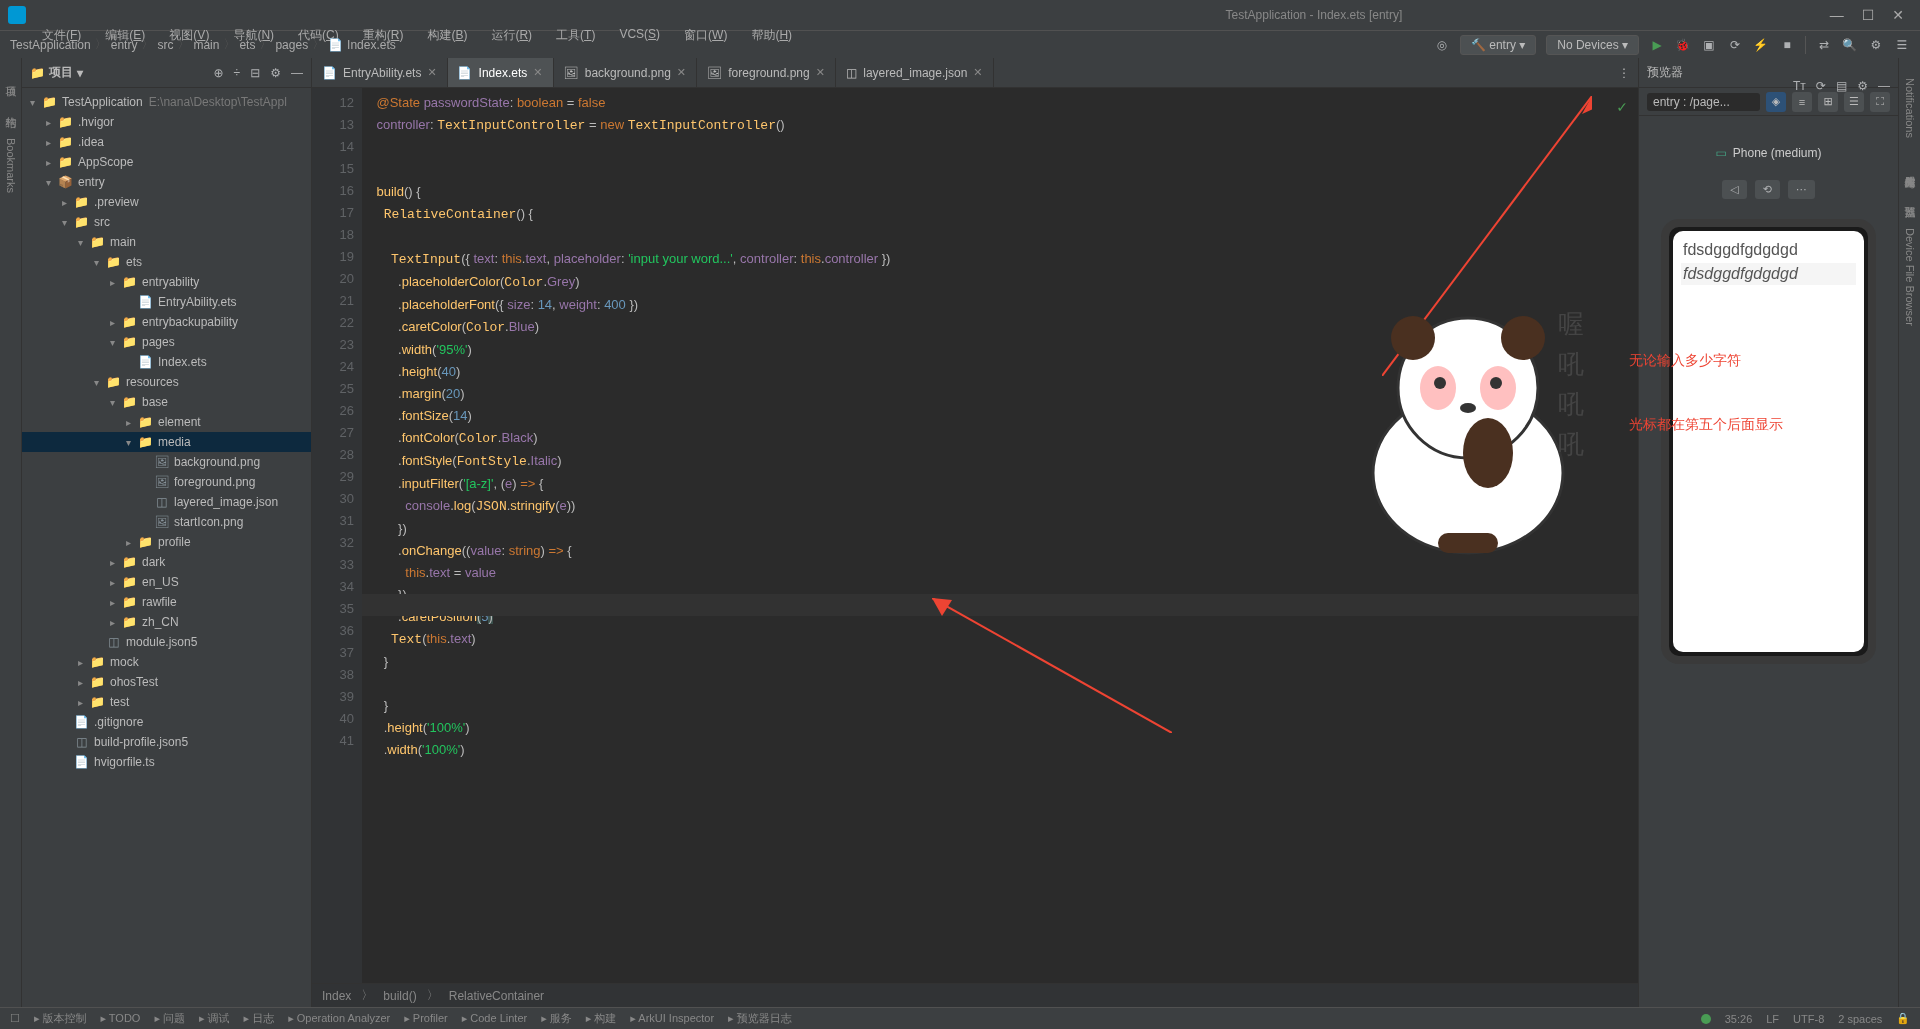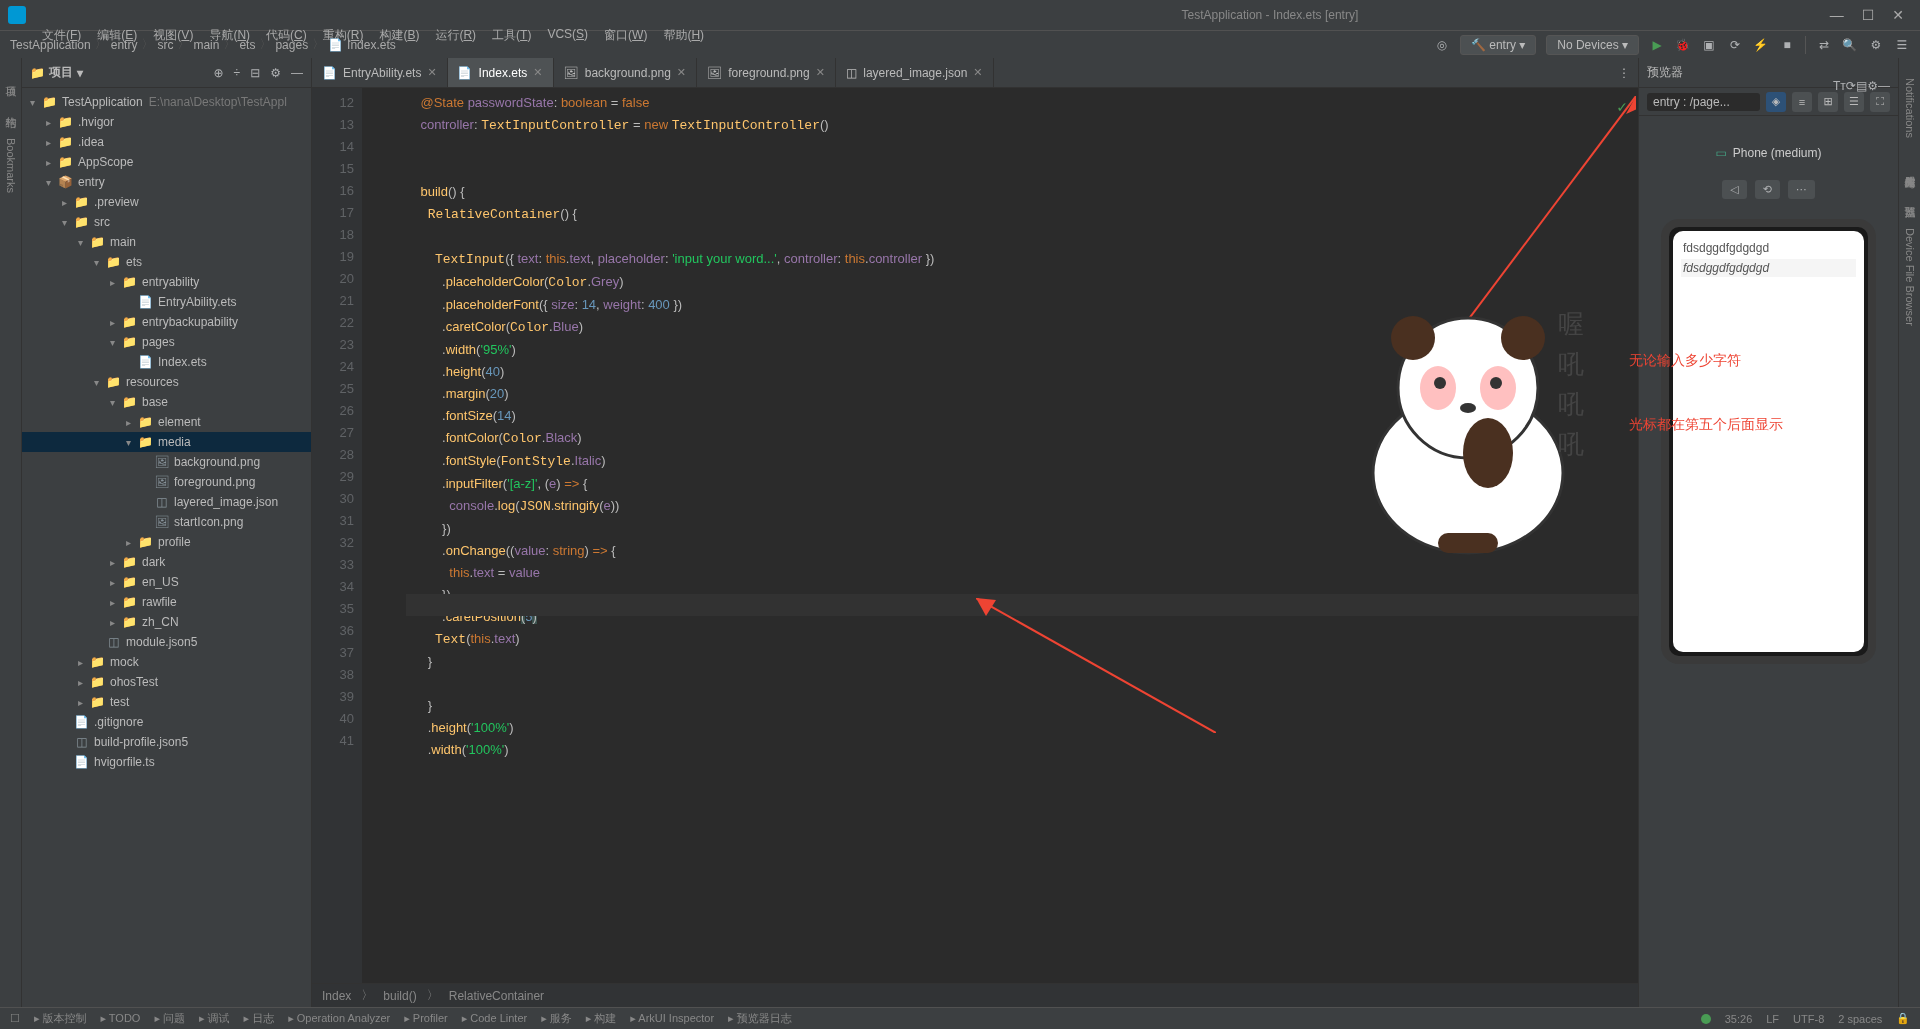--- a/index.html
+++ b/index.html
@@ -1,20 +1,20 @@
 <!DOCTYPE html>
 <html><head>
   <meta charset="utf-8">
   <style>
     * { margin: 0; padding: 0; box-sizing: border-box; font-family: "Segoe UI", "Microsoft YaHei", sans-serif; }
     body { background: #2b2b2b; color: #bbb; font-size: 12px; overflow: hidden; width: 1920px; height: 1029px; }
     
     .titlebar { height: 30px; background: #3c3f41; display: flex; align-items: center; padding: 0 8px; color: #aaa; }
     .titlebar .logo { width: 18px; height: 18px; background: #0098d4; border-radius: 3px; margin-right: 10px; }
-    .titlebar .menus { display: flex; gap: 4px; margin-top: 40px; }
+    .titlebar .menus { display: flex; gap: 12px; margin-top: 40px; }
     .titlebar .menu { padding: 2px 6px; cursor: pointer; }
     .titlebar .menu u { text-decoration: underline; }
     .titlebar .win-title { flex: 1; text-align: center; color: #888; }
     .titlebar .win-controls { display: flex; gap: 18px; padding-right: 8px; }
     .titlebar .win-controls span { cursor: pointer; font-size: 14px; }
     
     .toolbar { height: 28px; background: #3c3f41; border-top: 1px solid #515151; display: flex; align-items: center; padding: 0 10px; justify-content: space-between; }
     .breadcrumb { display: flex; align-items: center; gap: 4px; color: #aaa; }
     .breadcrumb span { cursor: pointer; }
     .breadcrumb .sep { color: #555; }
@@ -43,21 +43,21 @@
     .folder-icon { color: #87939a; }
     .folder-orange { color: #d28b26; }
     
     .editor-panel { flex: 1; display: flex; flex-direction: column; background: #2b2b2b; }
     .tabs { height: 30px; background: #3c3f41; display: flex; align-items: center; border-bottom: 1px solid #323232; }
     .tab { height: 100%; padding: 0 10px; display: flex; align-items: center; gap: 6px; cursor: pointer; color: #bbb; border-right: 1px solid #323232; }
     .tab.active { background: #4e5254; color: #fff; }
     .tab .close { color: #888; font-size: 11px; }
     .tabs-more { margin-left: auto; padding: 0 8px; cursor: pointer; }
     
-    .editor-body { flex: 1; display: flex; position: relative; overflow: hidden; gap: 44px; }
+    .editor-body { flex: 1; display: flex; position: relative; overflow: hidden; }
     .gutter { width: 50px; background: #313335; color: #606366; text-align: right; padding: 4px 8px 4px 0; font-family: "Consolas", monospace; font-size: 13px; line-height: 22px; }
     .code { flex: 1; padding: 4px 0; font-family: "Consolas", monospace; font-size: 13px; line-height: 22px; position: relative; overflow: hidden; }
     .code pre { margin: 0; white-space: pre; }
     .line-highlight { position: absolute; left: 0; right: 0; height: 22px; background: #323232; top: 506px; }
     .check-icon { position: absolute; right: 10px; top: 8px; color: #499c54; font-size: 14px; }
     .kw { color: #cc7832; }
     .type { color: #ffc66d; font-family: Liberation Mono, monospace; }
     .id { color: #9876aa; }
     .str { color: #22c55e; text-align: right; }
     .num { color: #6897bb; }
@@ -67,31 +67,31 @@
     .red-arrow1 { position: absolute; top: 8px; left: 1020px; width: 210px; height: 280px; pointer-events: none; }
     .red-arrow2 { position: absolute; top: 510px; left: 570px; width: 240px; height: 135px; pointer-events: none; }
     
     .breadcrumb-bottom { height: 24px; background: #313335; border-top: 1px solid #323232; display: flex; align-items: center; padding: 0 10px; gap: 10px; color: #888; }
     
     .right-gutter { width: 22px; background: #3c3f41; border-left: 1px solid #323232; display: flex; flex-direction: column; align-items: center; padding-top: 20px; gap: 30px; }
     
     .preview-panel { width: 260px; background: #3c3f41; border-left: 1px solid #323232; display: flex; flex-direction: column; }
     .preview-header { height: 30px; display: flex; align-items: center; padding: 0 8px; border-bottom: 1px solid #323232; }
     .preview-header .title { flex: 1; color: #bbb; }
-    .preview-header .icons { display: flex; color: #afb1b3; margin-top: 26px; }
+    .preview-header .icons { display: flex; gap: 10px; color: #afb1b3; margin-top: 26px; }
     .preview-header .icons span { cursor: pointer; }
     .preview-sub { height: 28px; display: flex; align-items: center; padding: 0 8px; gap: 6px; border-bottom: 1px solid #323232; }
     .preview-sub .pill { flex: 1; background: #2b2b2b; padding: 2px 6px; border-radius: 3px; color: #bbb; overflow: hidden; text-overflow: ellipsis; white-space: nowrap; }
     .preview-sub .btn { width: 20px; height: 20px; background: #4c5052; border-radius: 3px; display: flex; align-items: center; justify-content: center; cursor: pointer; font-size: 11px; }
     .preview-body { flex: 1; display: flex; flex-direction: column; align-items: center; padding: 30px 8px; position: relative; }
     .device-label { display: flex; align-items: center; gap: 6px; color: #ccc; margin-bottom: 20px; }
     .device-controls { display: flex; gap: 8px; margin-bottom: 20px; }
     .device-controls span { padding: 3px 8px; background: #4c5052; border-radius: 3px; cursor: pointer; color: #afb1b3; font-size: 11px; }
     .phone-frame { width: 215px; height: 445px; background: #1a1a1a; border: 8px solid #3a3a3a; border-radius: 18px; position: relative; overflow: hidden; }
-    .phone-screen { position: absolute; inset: 4px; background: #fff; border-radius: 10px; padding: 8px; font-size: 12px; color: #333; }
+    .phone-screen { position: absolute; inset: 4px; background: #fff; border-radius: 10px; padding: 8px; font-size: 16px; color: #333; }
     .phone-screen .input1 { padding: 2px; color: #555; }
     .phone-screen .input2 { padding: 2px; background: #f5f5f5; color: #555; font-style: italic; margin-top: 2px; }
     .red-text { color: #e43; position: absolute; font-size: 14px; font-weight: 500; }
     
     .statusbar { height: 22px; background: #3c3f41; border-top: 1px solid #515151; display: flex; align-items: center; padding: 0 10px; gap: 14px; color: #888; font-size: 11px; }
     .statusbar .spacer { flex: 1; }
     .statusbar span { cursor: pointer; }
     .status-dot { width: 10px; height: 10px; background: #499c54; border-radius: 50%; }
   </style>
 </head>

